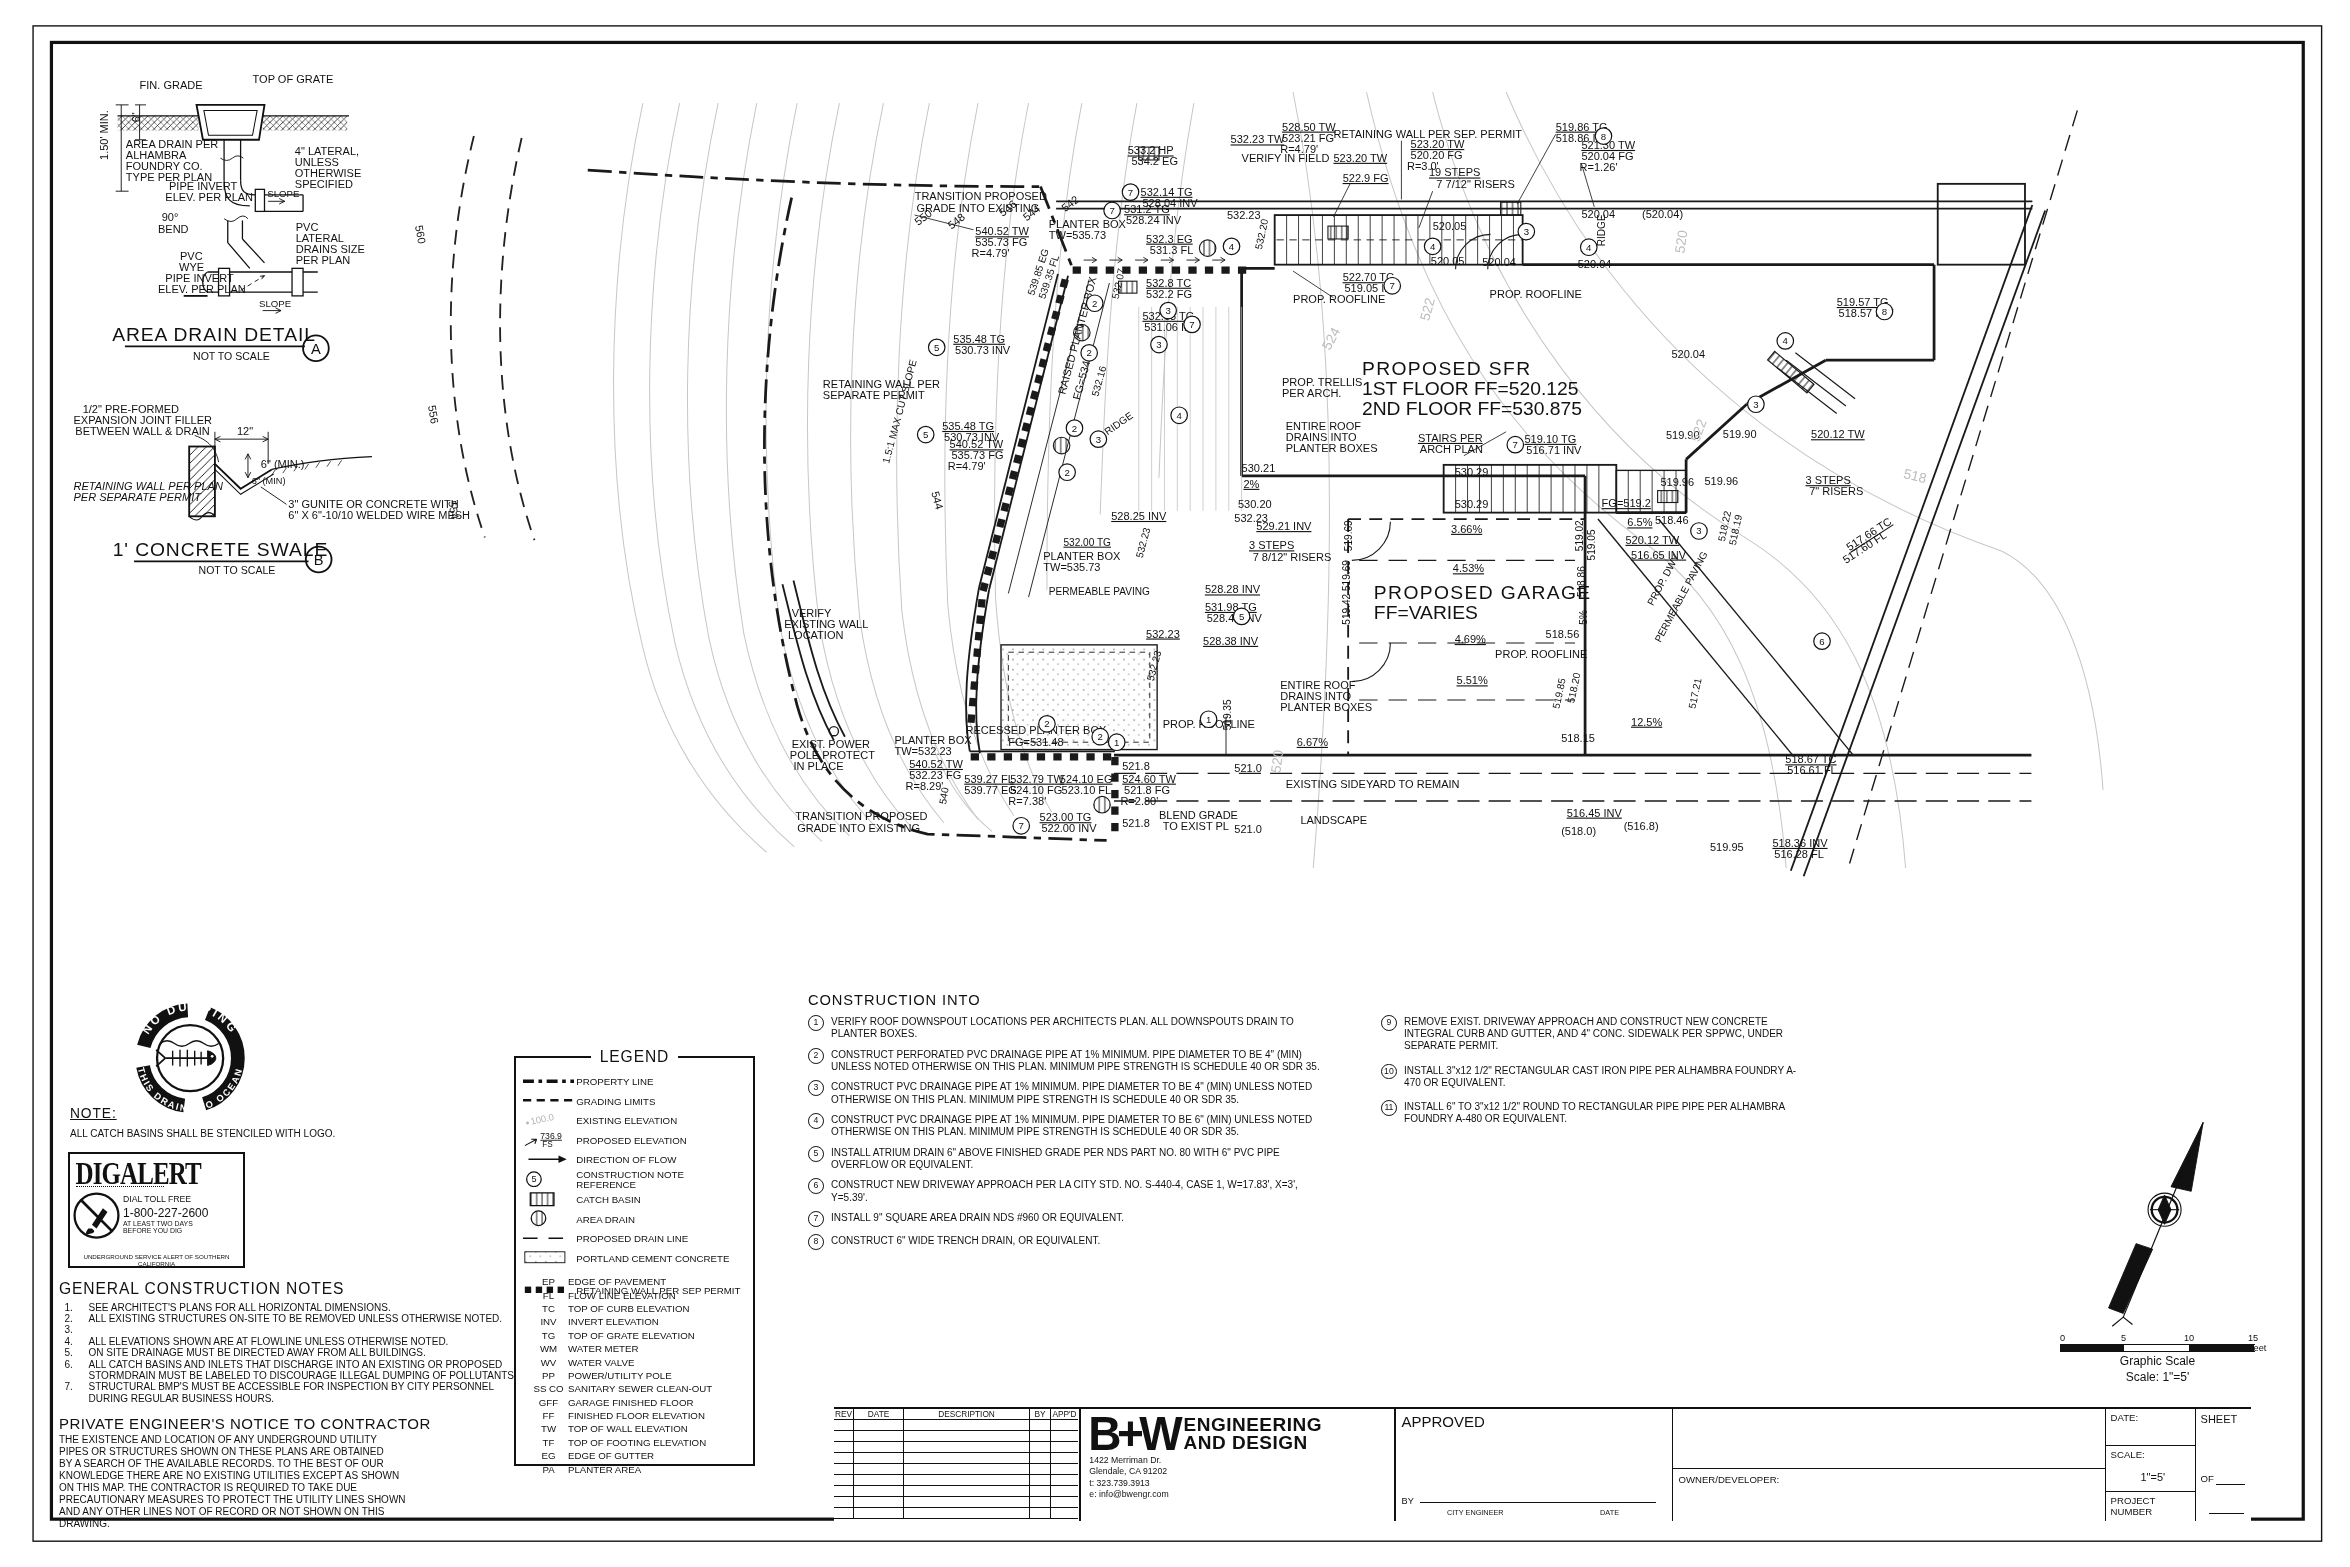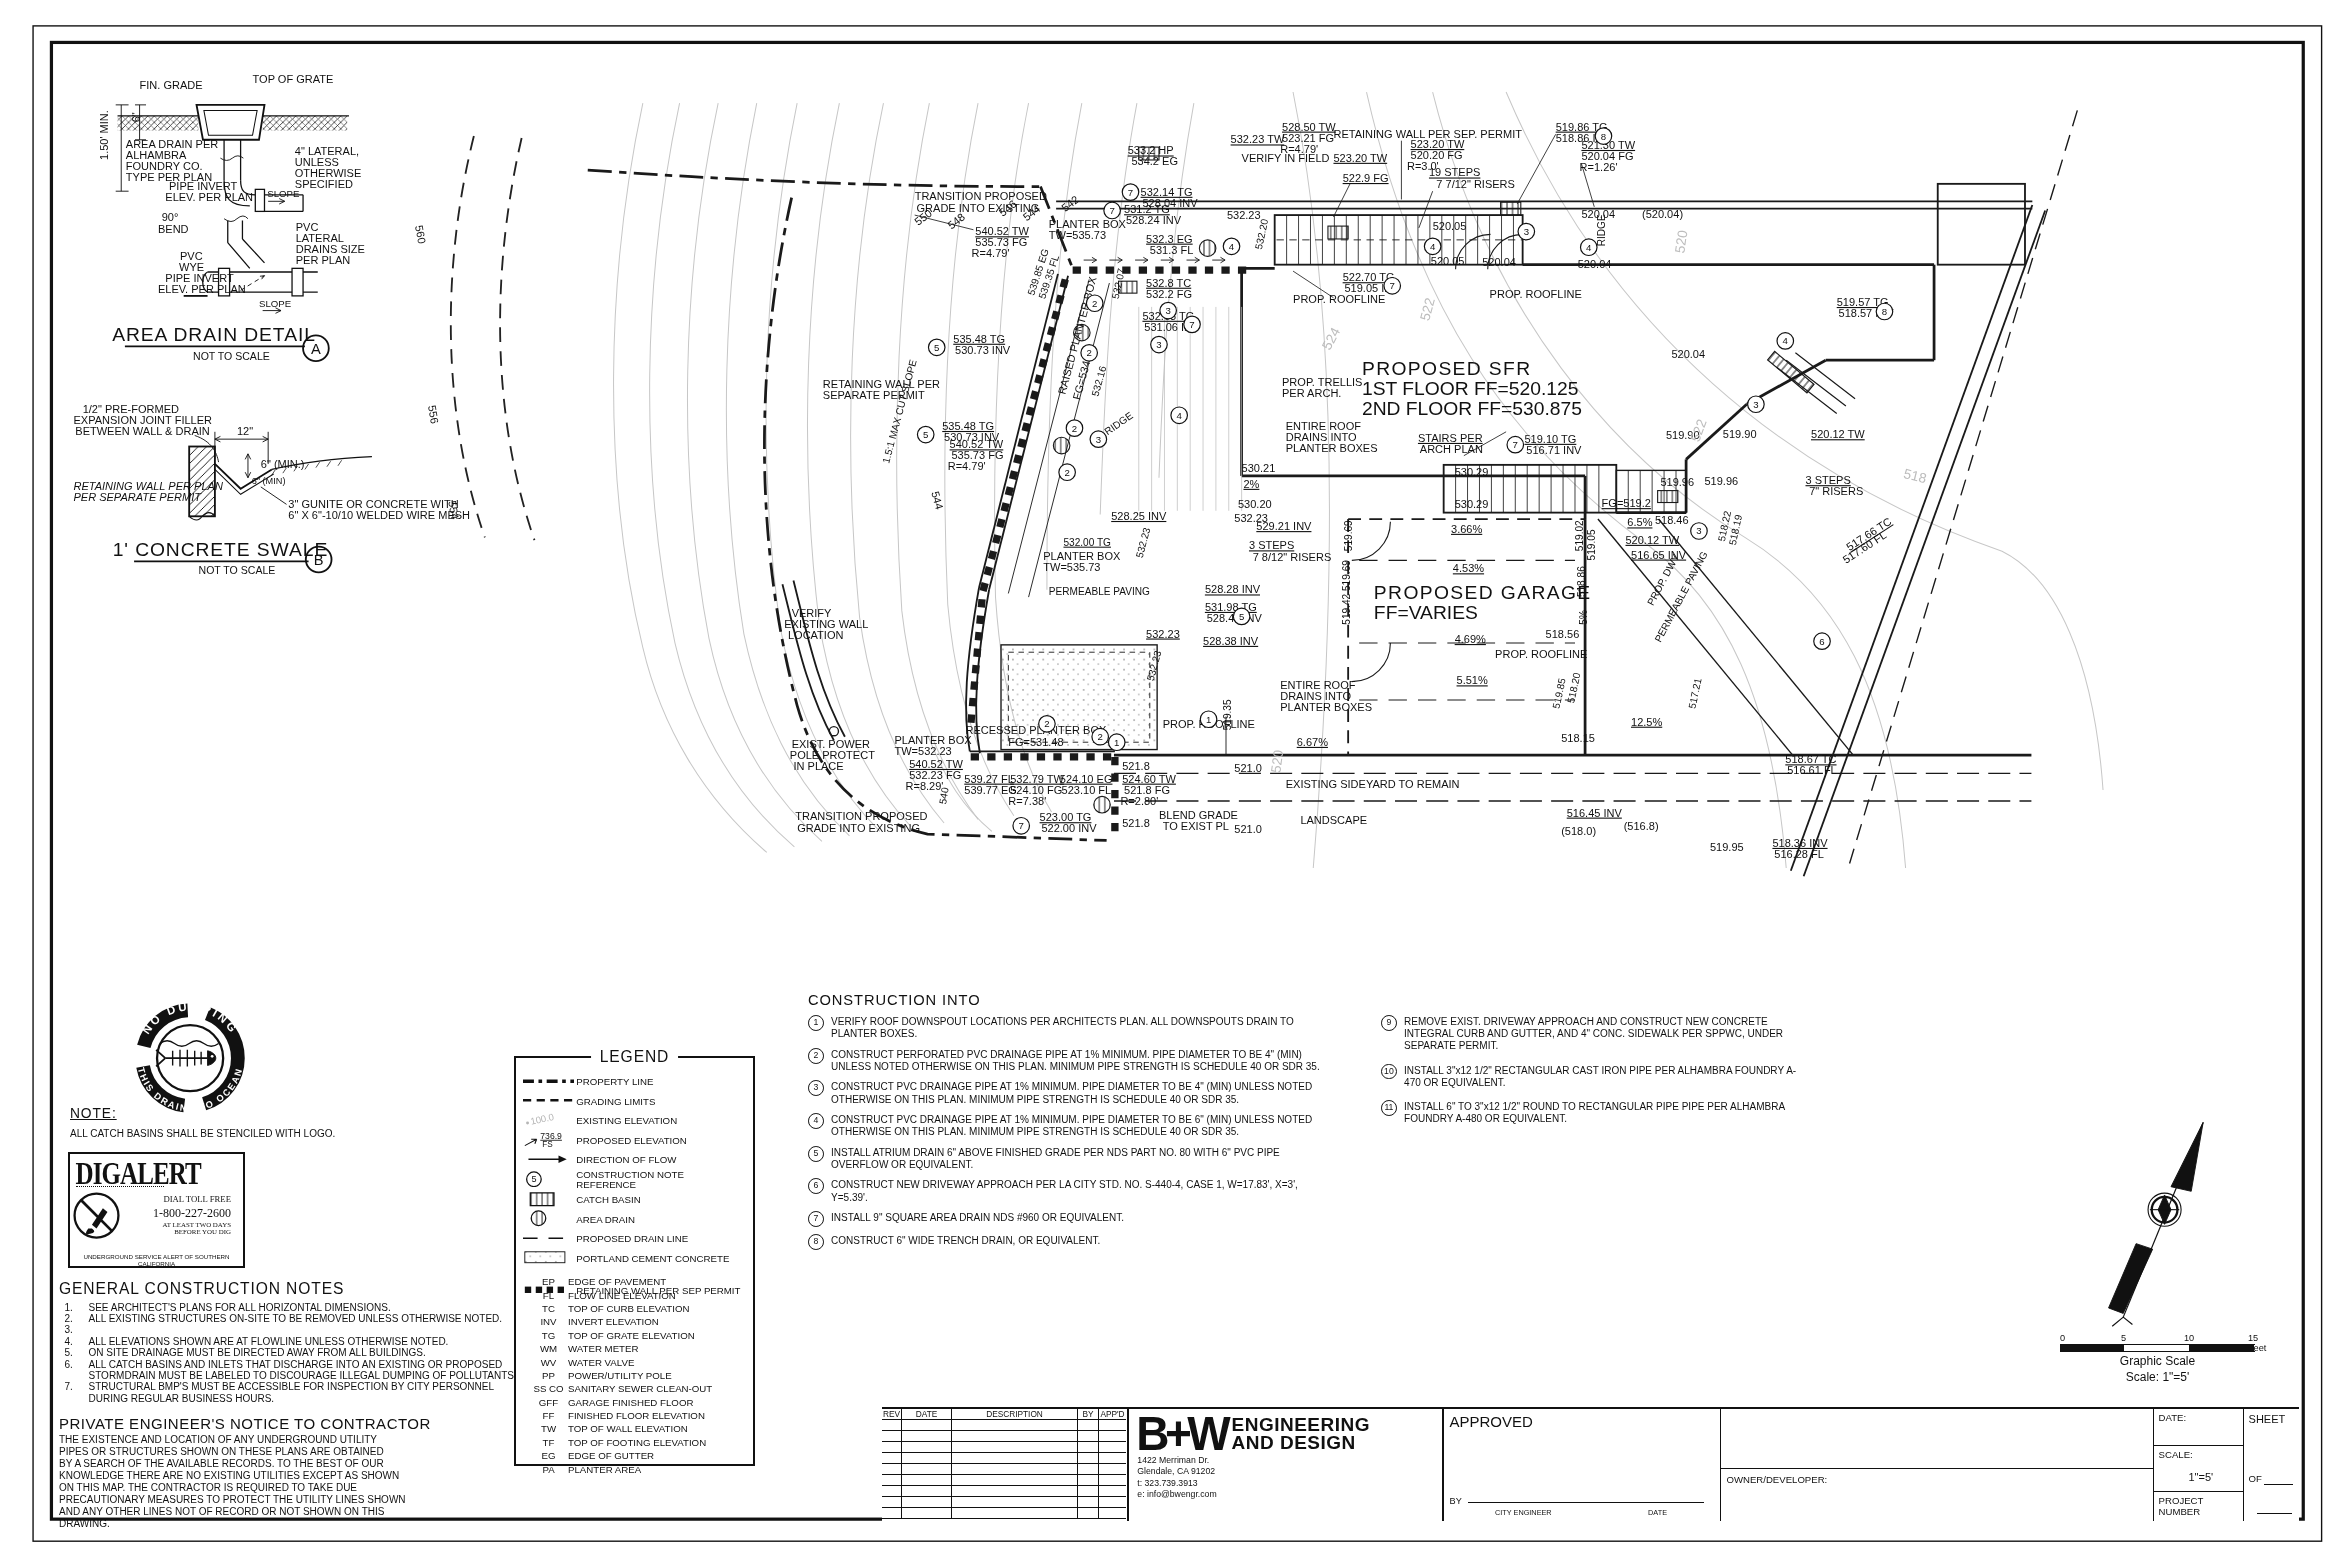--- a/index.html
+++ b/index.html
@@ -37,34 +37,34 @@
   .nt-line{font-size:10px;line-height:1.2;}
   
   #note-block{left:70px;top:1106px;}
   #note-title{font-size:13.8px;text-decoration:underline;letter-spacing:0.9px;}
   #note-text{font-size:10px;margin-top:7.3px;}
   #digalert{left:68px;top:1152px;width:173px;height:112px;border:2.3px solid #111;}
   #dig-logo{font-size:25px;font-weight:800;letter-spacing:-0.9px;transform:scaleY(1.25);transform-origin:left top;margin:1.8px 0 0 5.5px;font-family:"Liberation Serif",serif;}
   #dig-chain{border-top:1.8px dotted #111;margin:1.8px 3.7px 0 5.5px;width:88px;}
   #dig-body{display:flex;margin-top:1.8px;}
   #dig-icon{width:53px;flex:0 0 53px;}
-  #dig-texts{text-align:right;width:108px;font-family:Liberation Serif, serif;}
+  #dig-texts{text-align:left;width:108px;}
   #dig-dial{font-size:8.7px;margin-top:5.5px;}
   #dig-phone{font-size:12px;margin-top:1.8px;}
   #dig-when1,#dig-when2{font-size:6.9px;}
   #dig-foot{font-size:6.2px;text-align:center;margin-top:4.6px;}
   
   #scalebar{left:2060px;top:1333px;width:208px;}
   #sb-ticks{position:relative;height:11px;font-size:9.2px;}
   #sb-ticks span{position:absolute;top:0;}
   #sb-bar{position:relative;height:6.4px;border-top:1.5px solid #111;border-bottom:1.5px solid #111;width:195px;}
   .sb-seg{position:absolute;top:0;bottom:0;}
   #sb-cap1,#sb-cap2{font-size:12px;text-align:center;width:195px;margin-top:2.8px;line-height:1.1;}
   
-  #tblock{left:882px;top:1407px;width:1417px;height:112px;border-top:2.8px solid #111;display:flex;background:#fff;}
+  #tblock{left:834px;top:1407px;width:1417px;height:112px;border-top:2.8px solid #111;display:flex;background:#fff;}
   .tb-col{position:relative;height:100%;box-sizing:border-box;}
   #tb-rev{width:245px;}
   #tb-bw{width:315px;border-left:2.8px solid #111;}
   #tb-app{width:278px;border-left:2.8px solid #111;}
   #tb-own{width:433px;border-left:1.8px solid #111;}
   #tb-date{width:90px;border-left:1.8px solid #111;}
   #tb-sheet{width:55px;border-left:1.8px solid #111;}
   #rev-grid{display:grid;grid-template-columns:20px 50px 126px 21px 27px;grid-auto-rows:11px;height:100%;}
   #rev-grid div{border-right:0.9px solid #111;border-bottom:0.9px solid #111;font-size:7.8px;text-align:center;overflow:hidden;}
   #rev-grid div:nth-child(5n){border-right:none;}

